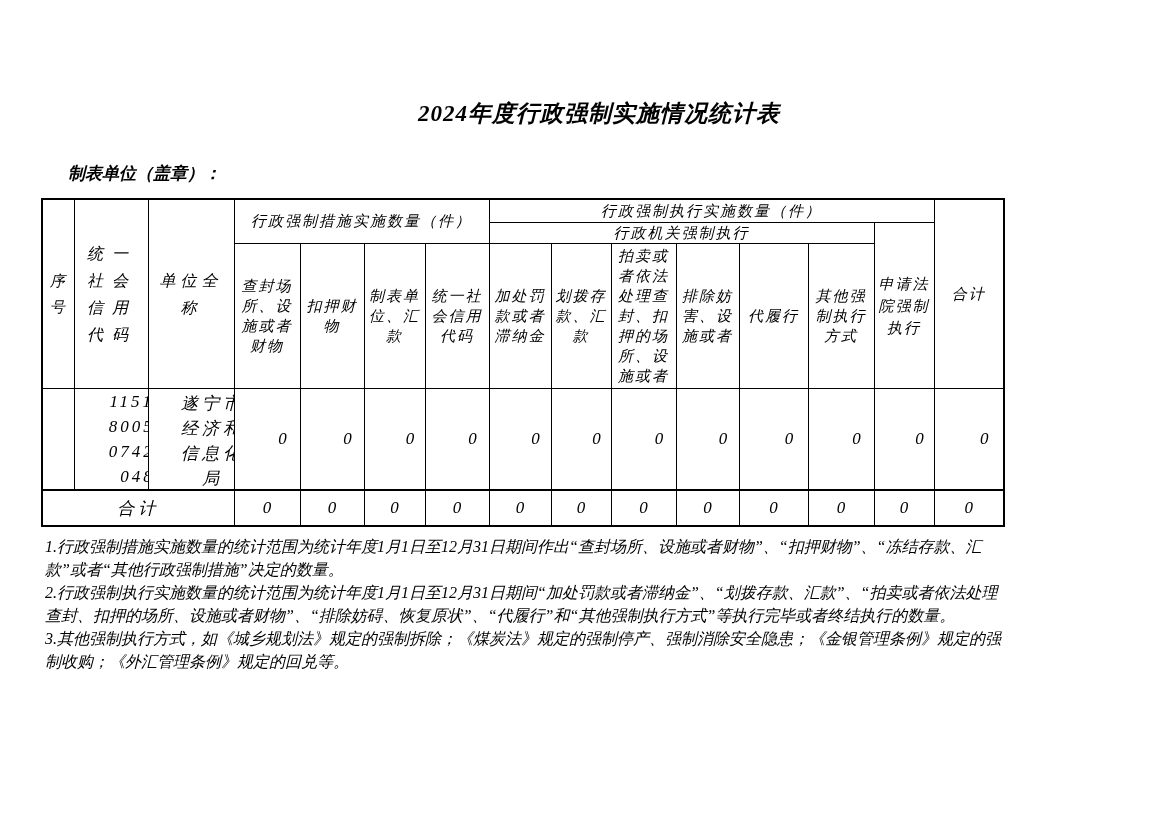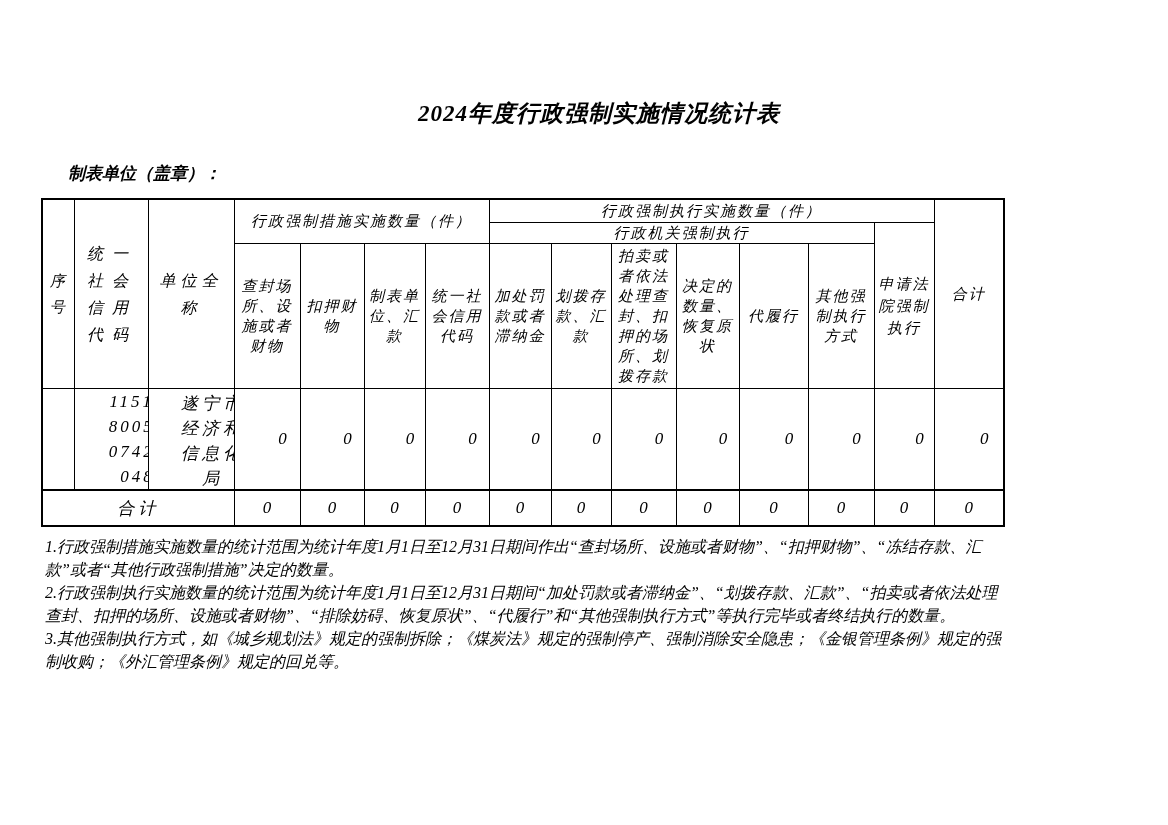--- a/index.html
+++ b/index.html
@@ -161,22 +161,22 @@
           <th colspan="6">行政机关强制执行</th>
           <th class="th-court" rowspan="2">申请法院强制执行</th>
         </tr>
         <tr class="hrow-c">
           <th>查封场所、设施或者财物</th>
           <th>扣押财物</th>
           <th>制表单位、汇款</th>
           <th>统一社会信用代码</th>
           <th>加处罚款或者滞纳金</th>
           <th>划拨存款、汇款</th>
-          <th>拍卖或者依法处理查封、扣押的场所、划拨存款</th>
-          <th>决定的数量、恢复原状</th>
+          <th>拍卖或者依法处理查封、扣押的场所、设施或者</th>
+          <th>排除妨害、设施或者</th>
           <th>代履行</th>
           <th>其他强制执行方式</th>
         </tr>
       </thead>
       <tbody>
         <tr class="data-row">
           <td>1</td>
           <td class="cell-code">
               <div class="clip">115108005607425048</div>
             </td>

